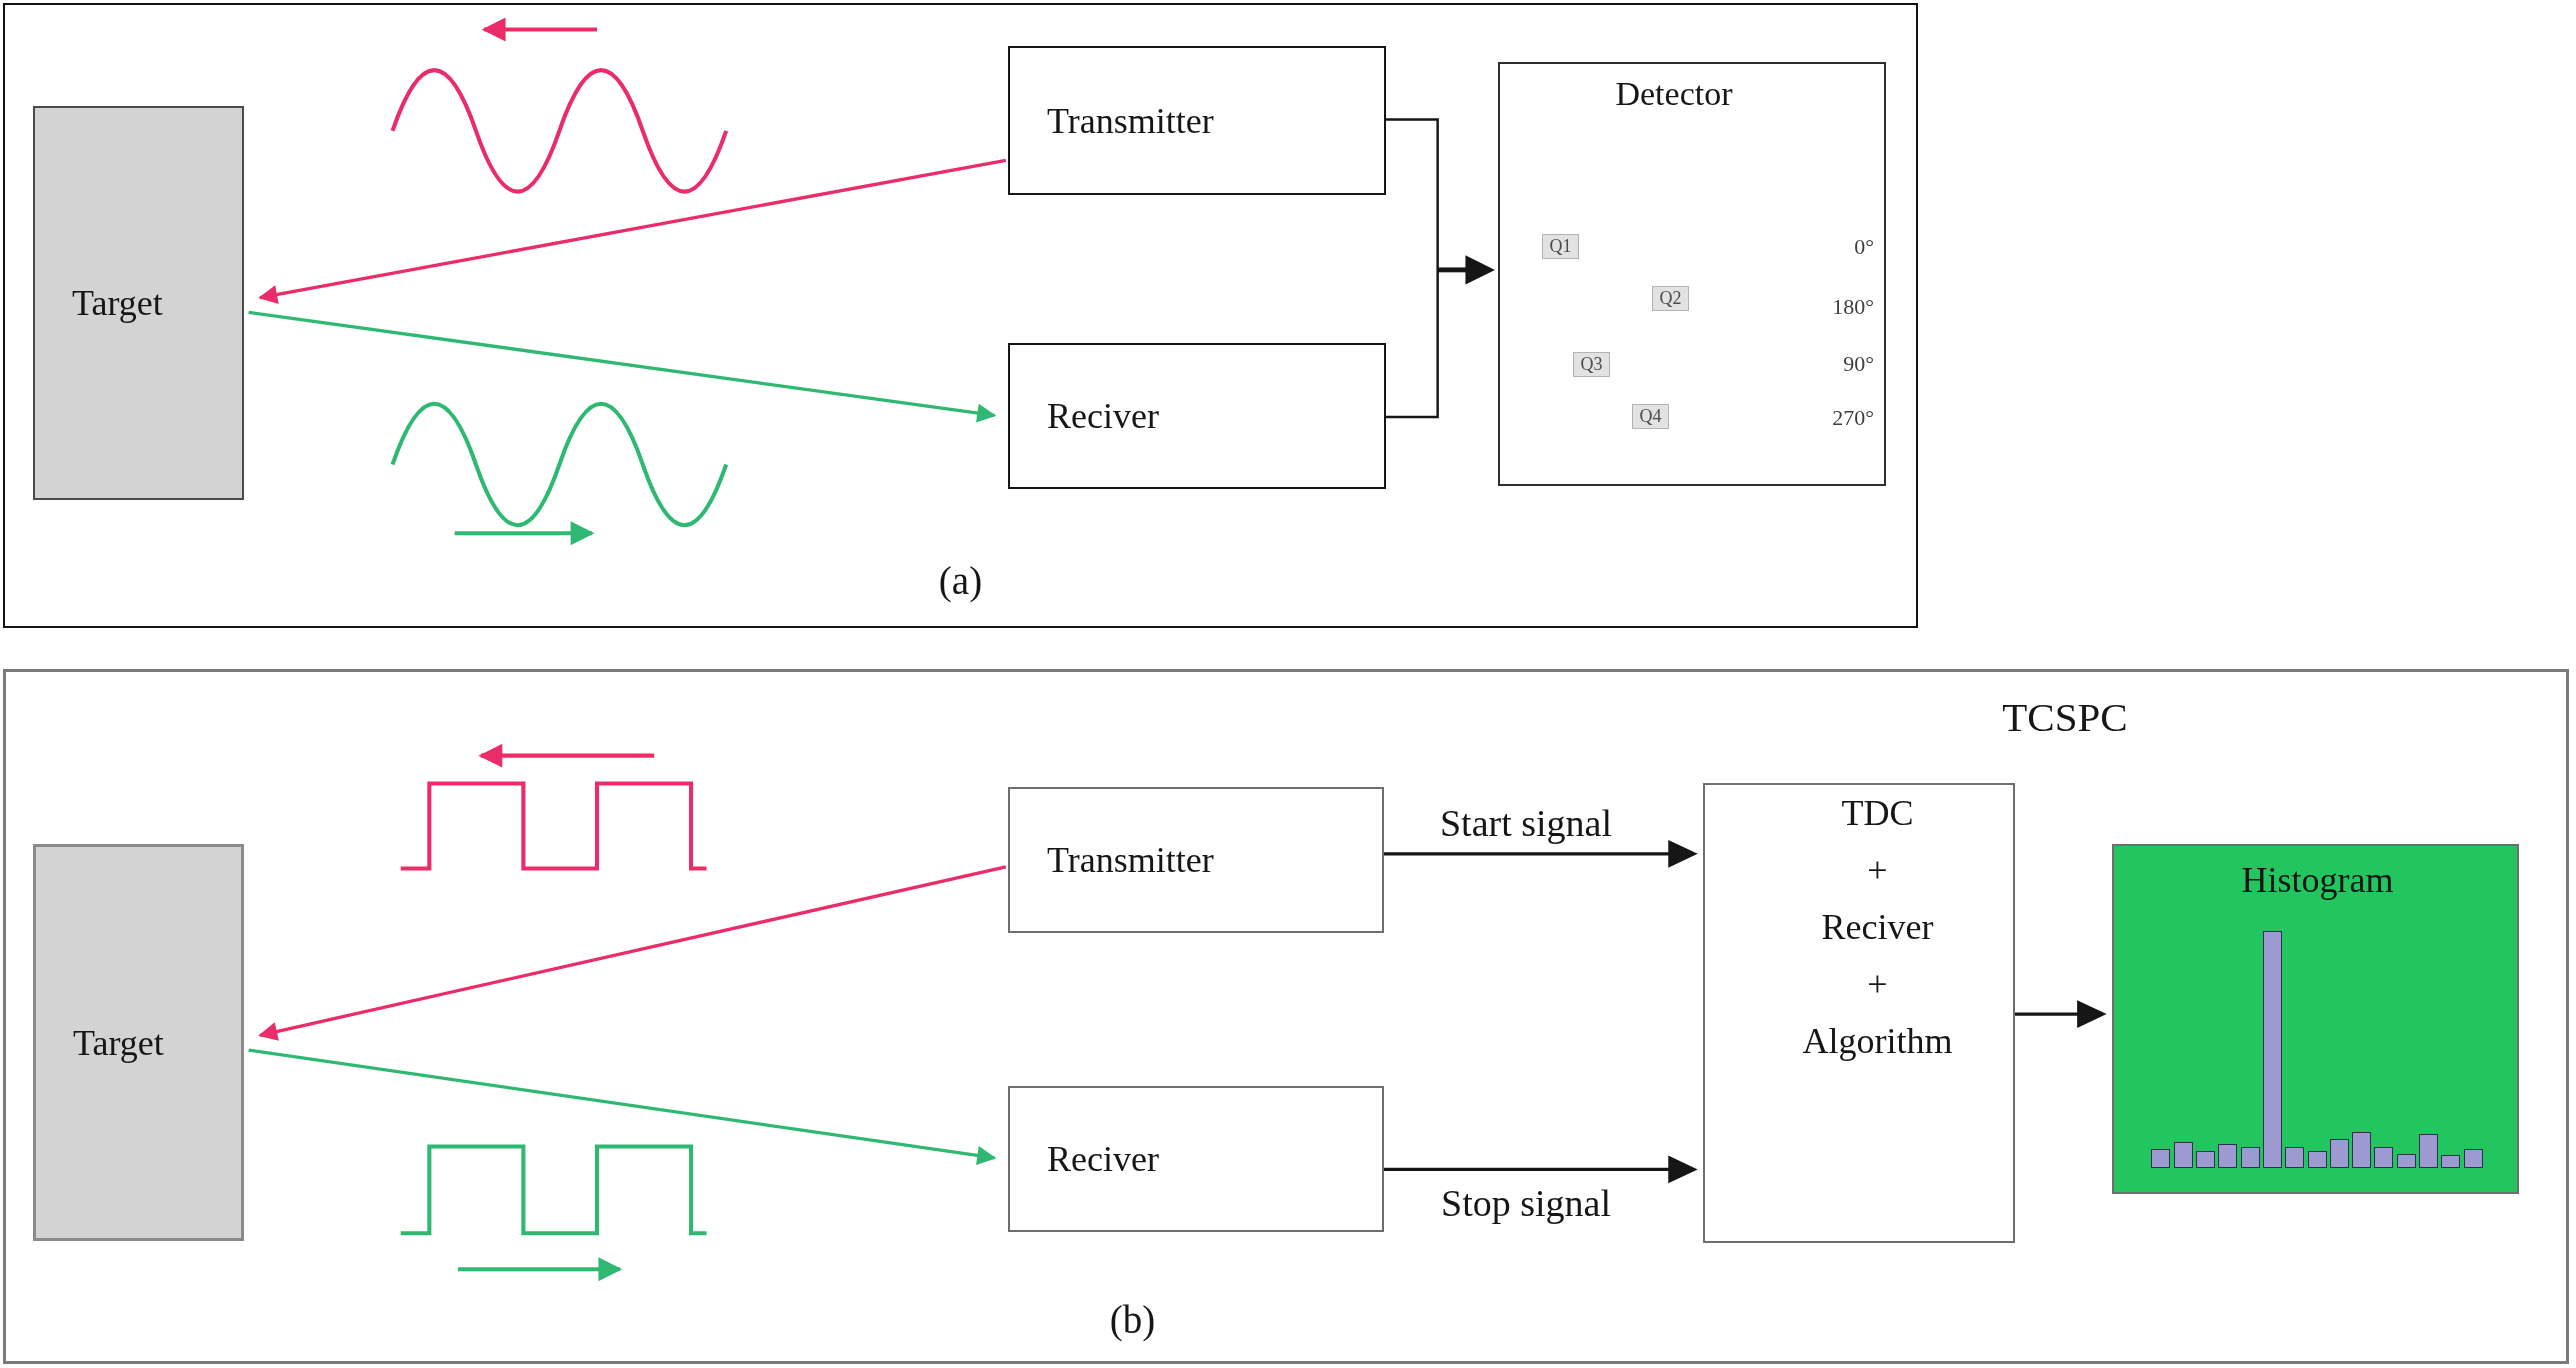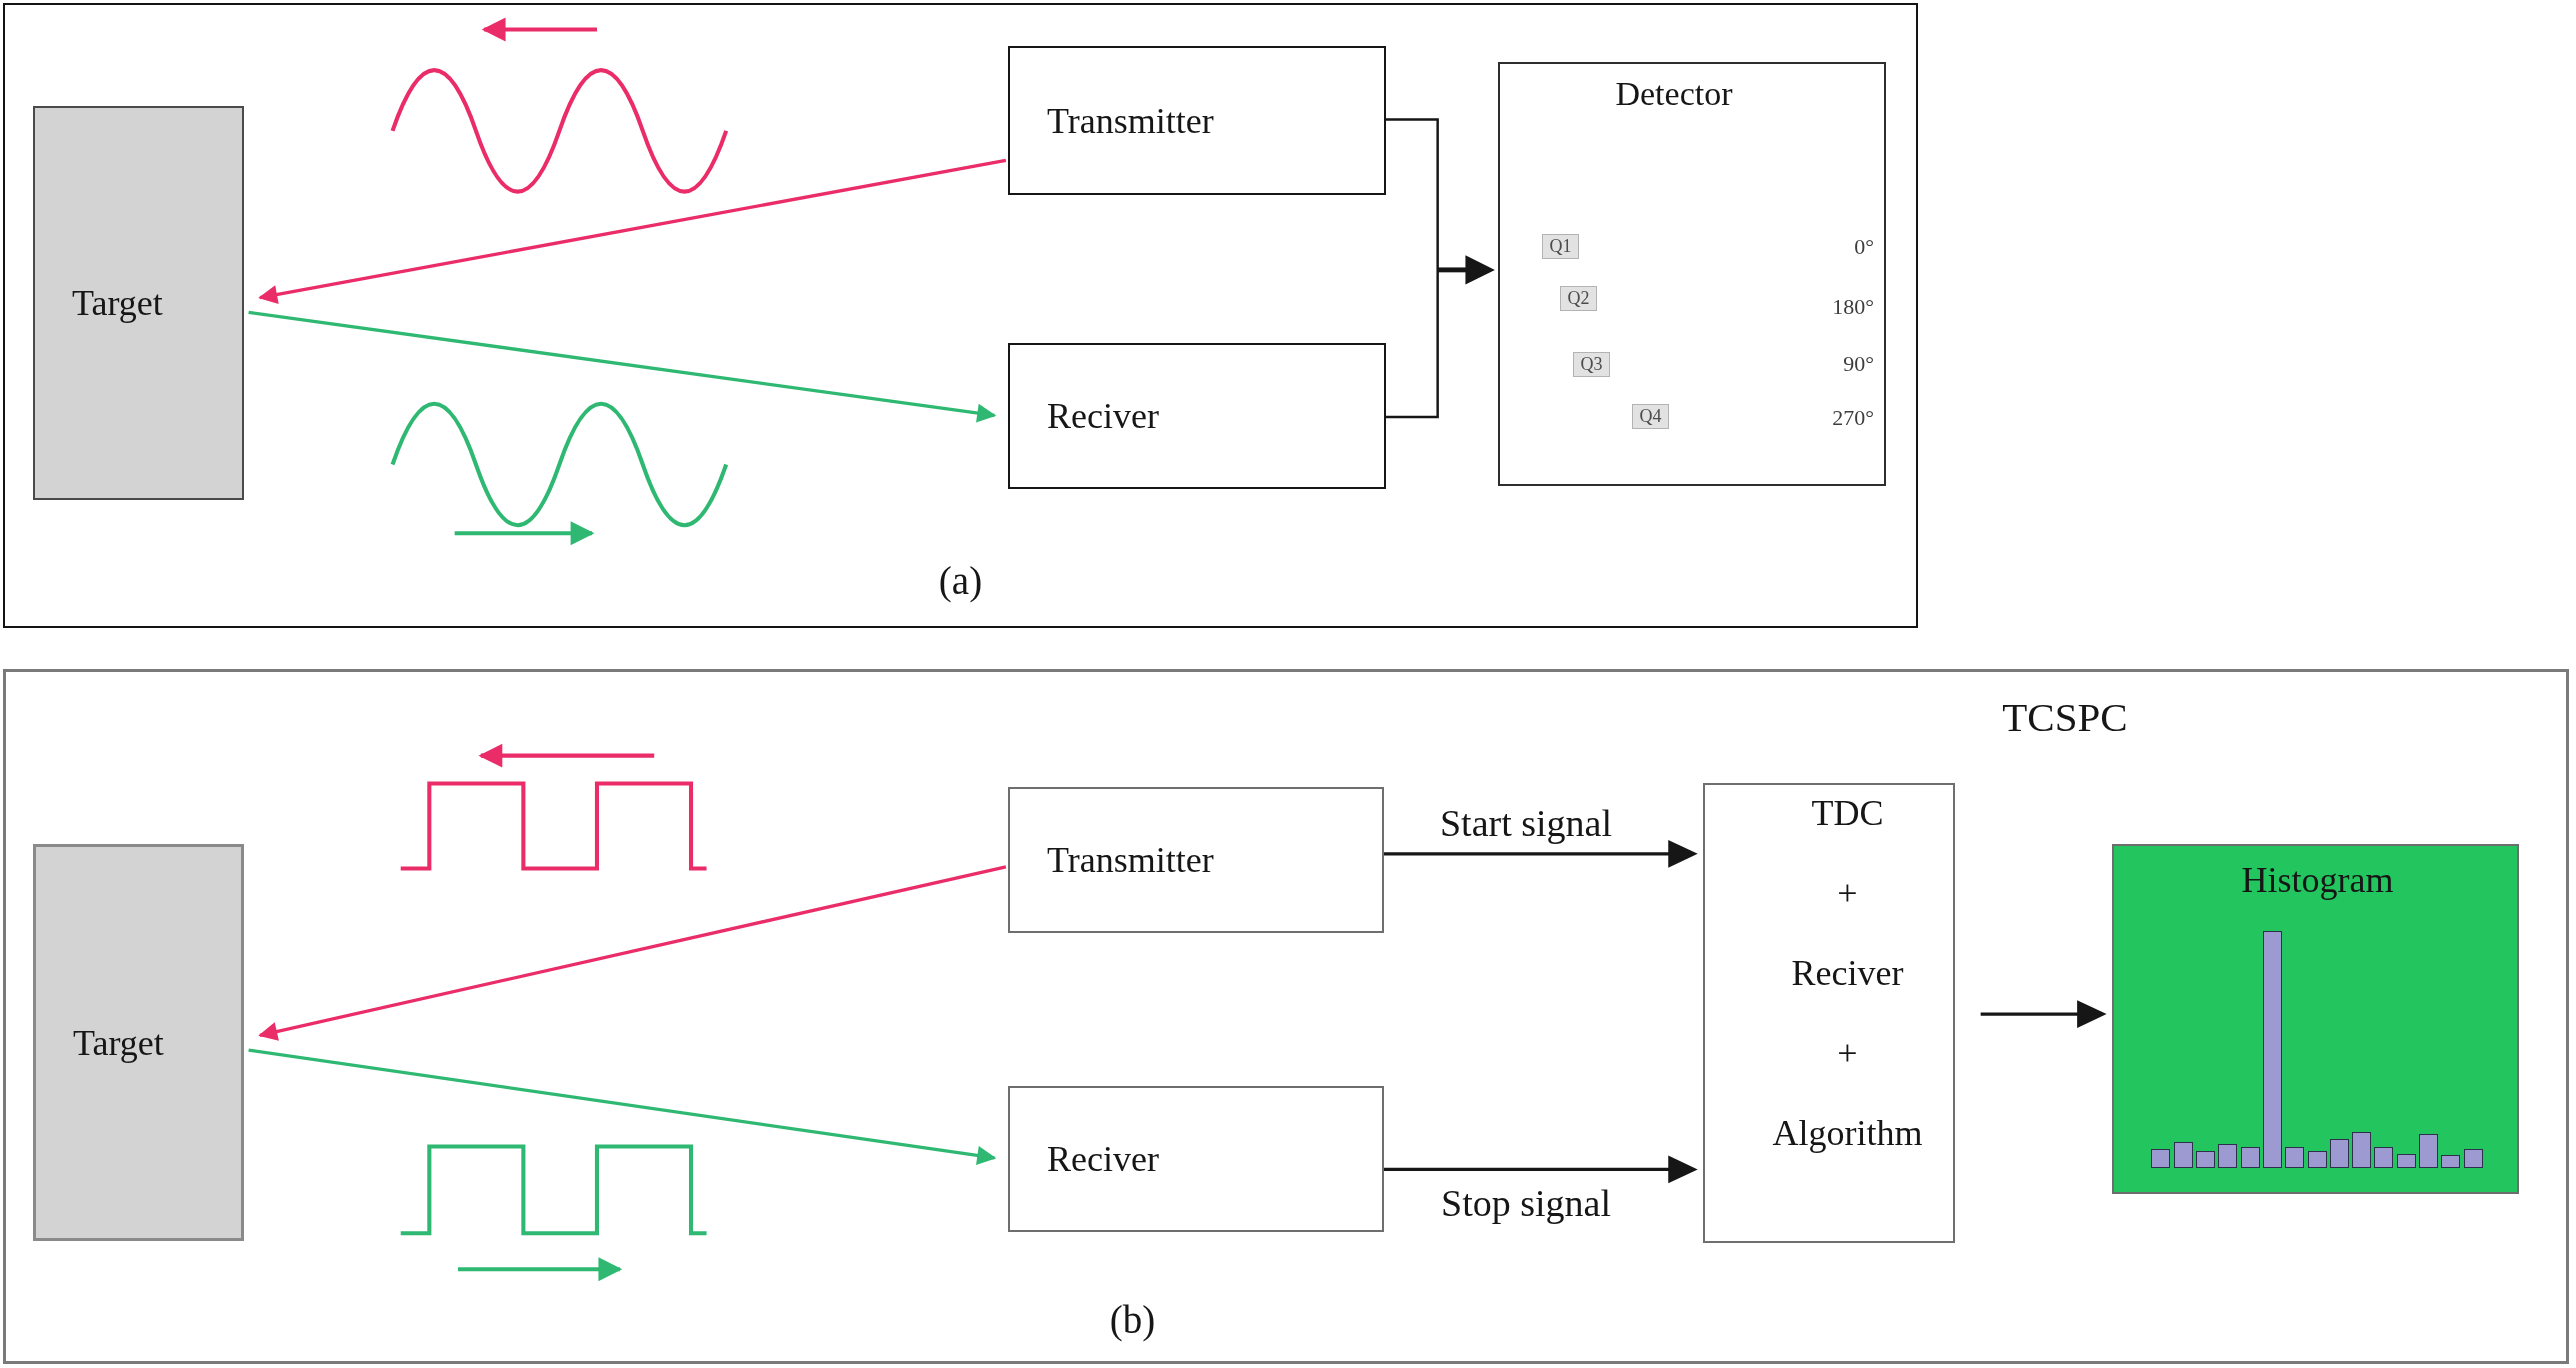--- a/index.html
+++ b/index.html
@@ -106,21 +106,21 @@
   </div>
 
   <div class="node" style="left:1008px; top:343px; width:378px; height:146px; border:2.5px solid #161616;">
     <span>Reciver</span>
   </div>
 
   <div class="frame" style="left:1498px; top:62px; width:388px; height:424px; border:2.5px solid #2e2e2e; background:#ffffff;"></div>
   <div class="lbl" style="left:1498px; top:75px; width:352px; font-size:34px;">Detector</div>
 
   <div class="qtag" style="left:1542px; top:234px;">Q1</div>
-  <div class="qtag" style="left:1560px; top:286px;">Q2</div>
+  <div class="qtag" style="left:1652px; top:286px;">Q2</div>
   <div class="qtag" style="left:1573px; top:352px;">Q3</div>
   <div class="qtag" style="left:1632px; top:404px;">Q4</div>
 
   <div class="phase" style="left:1776px; top:235px;">0°</div>
   <div class="phase" style="left:1776px; top:283px;margin-top:12px;">180°</div>
   <div class="phase" style="left:1776px; top:352px;">90°</div>
   <div class="phase" style="left:1776px; top:406px;">270°</div>
 
   <div class="lbl" style="left:891px; top:558px; width:139px; font-size:39px;">(a)</div>
 
@@ -136,21 +136,21 @@
     <span>Transmitter</span>
   </div>
 
   <div class="node" style="left:1008px; top:1086px; width:376px; height:146px; border:2.5px solid #6e6e6e;">
     <span>Reciver</span>
   </div>
 
   <div class="lbl" style="left:1387px; top:801px; width:278px; font-size:38px;">Start signal</div>
   <div class="lbl" style="left:1387px; top:1181px; width:278px; font-size:38px;">Stop signal</div>
 
-  <div class="node tdc-lines" style="left:1703px; top:783px; width:252px; height:460px; border:2.5px solid #6e6e6e;gap:23px;">
+  <div class="node tdc-lines" style="left:1703px; top:783px; width:312px; height:460px; border:2.5px solid #6e6e6e;">
     <span>TDC</span>
     <span>+</span>
     <span>Reciver</span>
     <span>+</span>
     <span>Algorithm</span>
   </div>
 
   <div class="frame" style="left:2112px; top:844px; width:407px; height:350px; border:2.5px solid #6e6e6e; background:#22c55e;">
     <div class="lbl" style="left:0; top:13px; width:407px; font-size:36px;">Histogram</div>
     <div id="histogram-bars">

